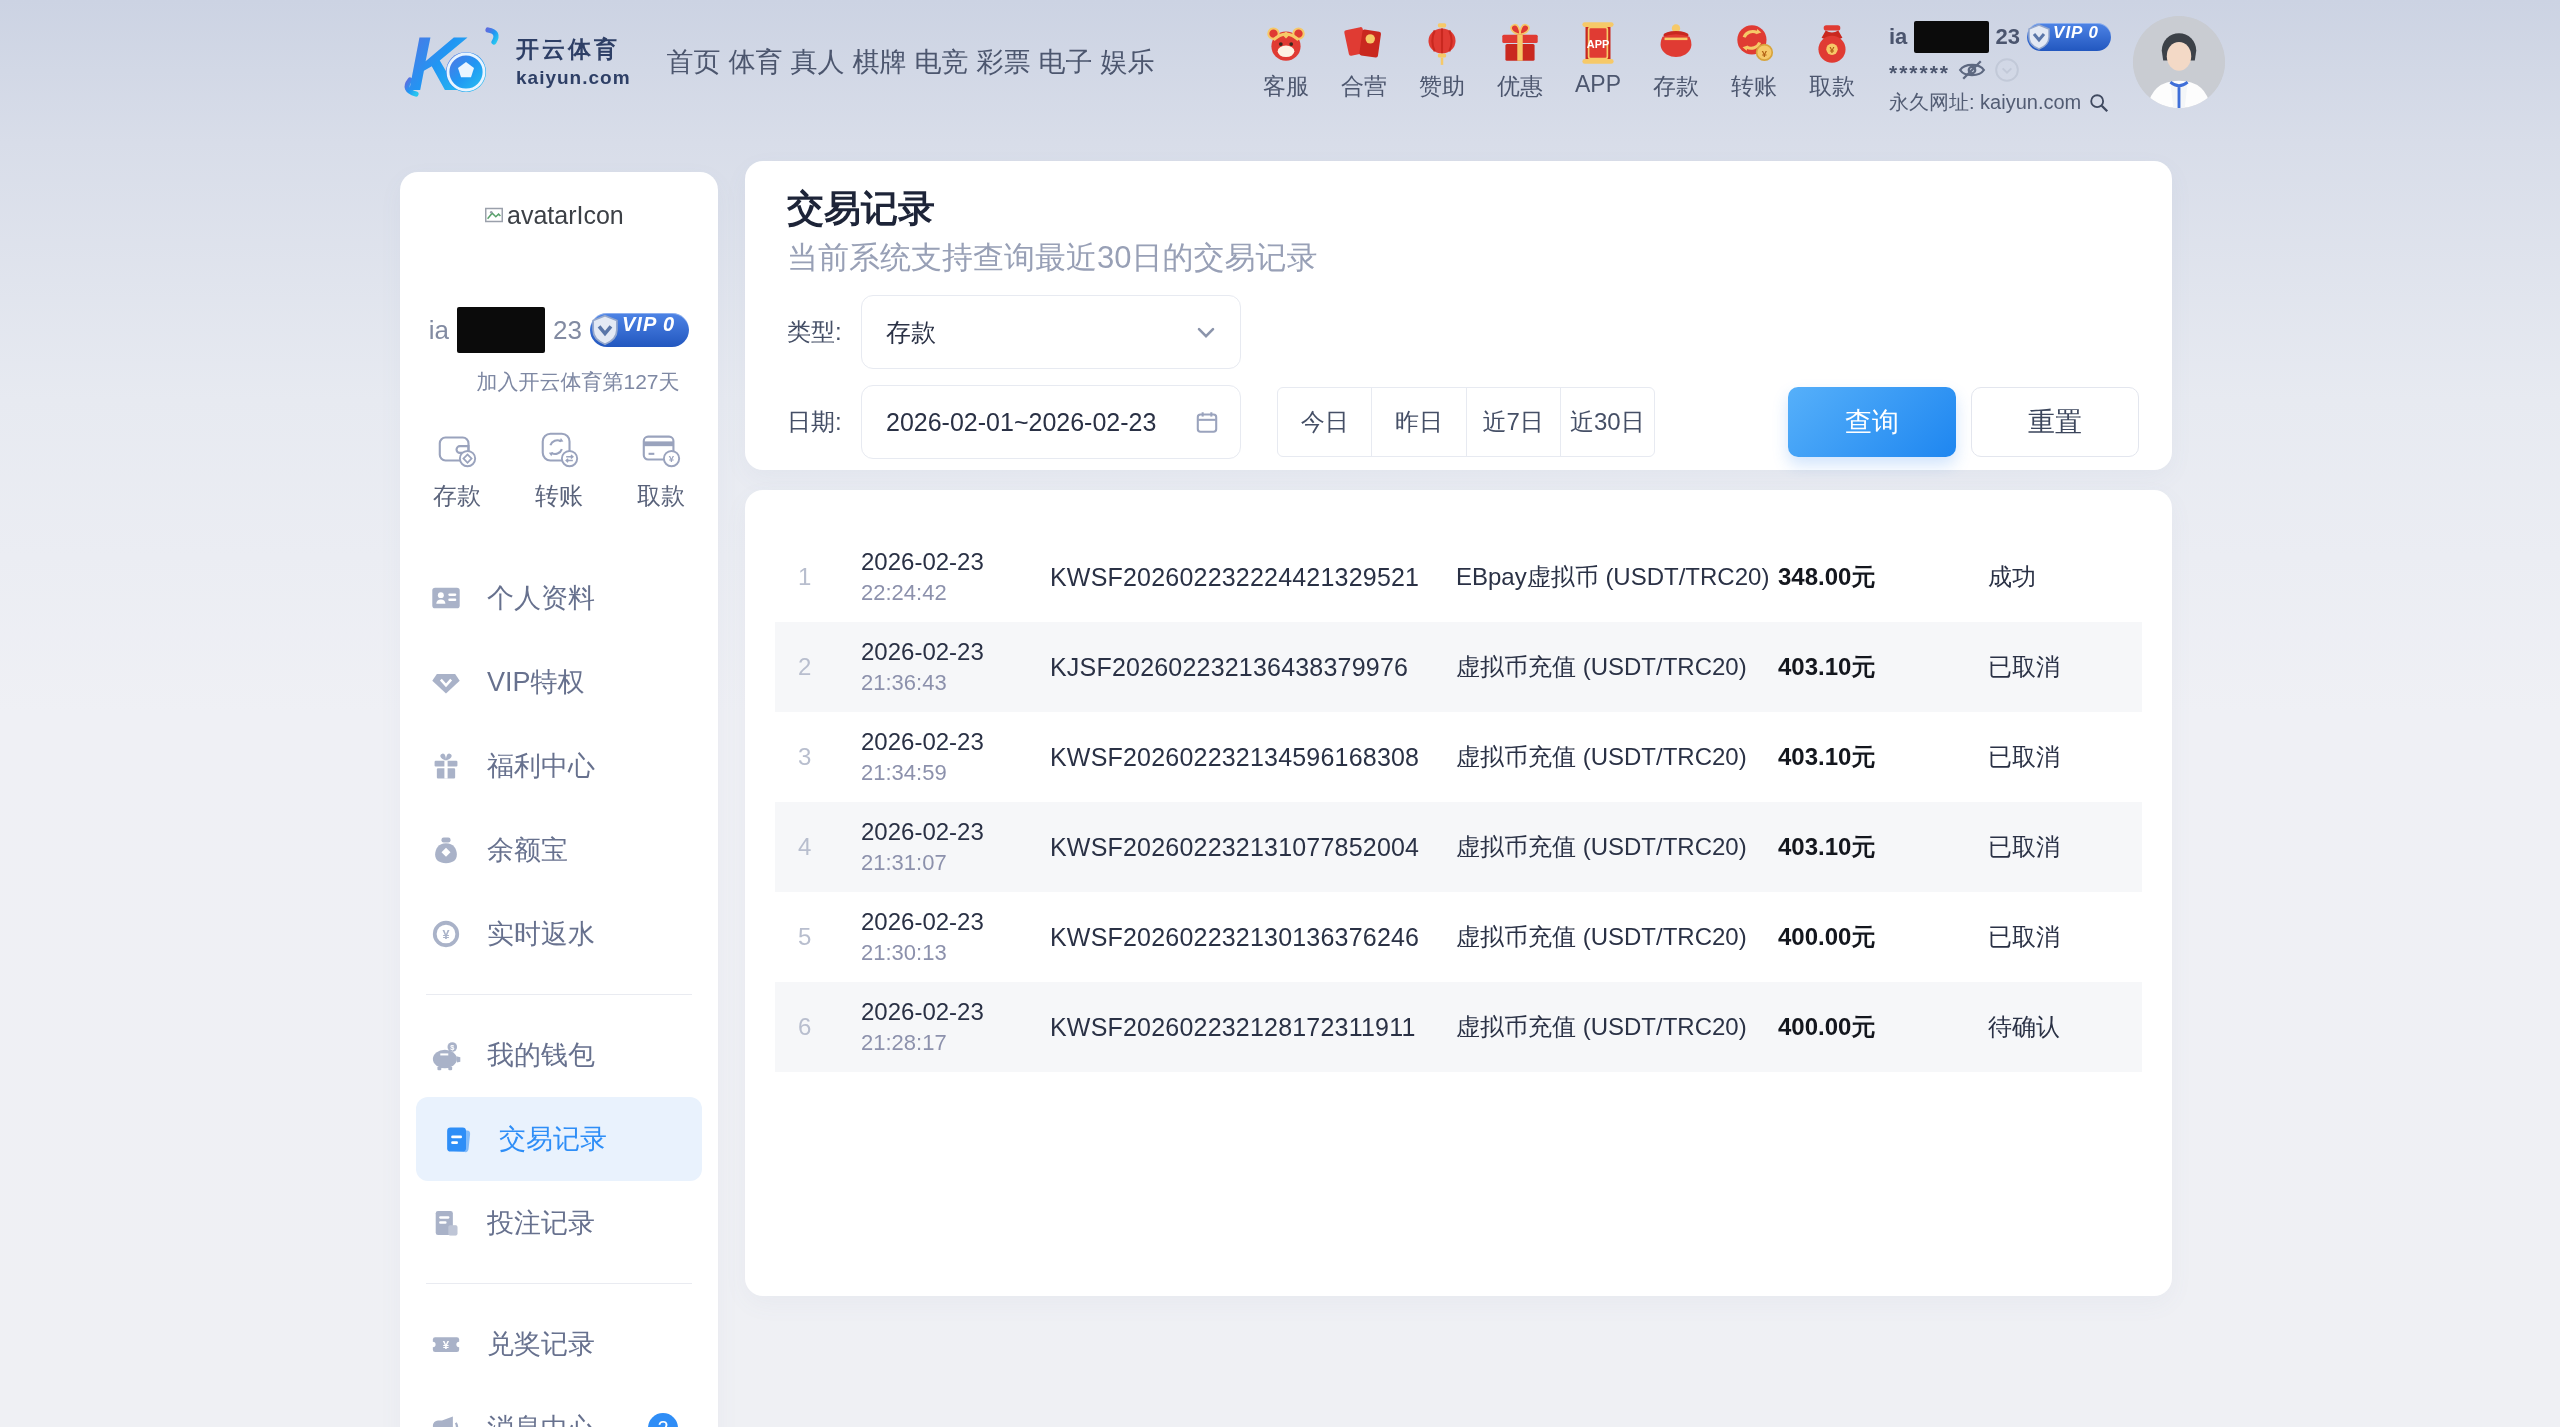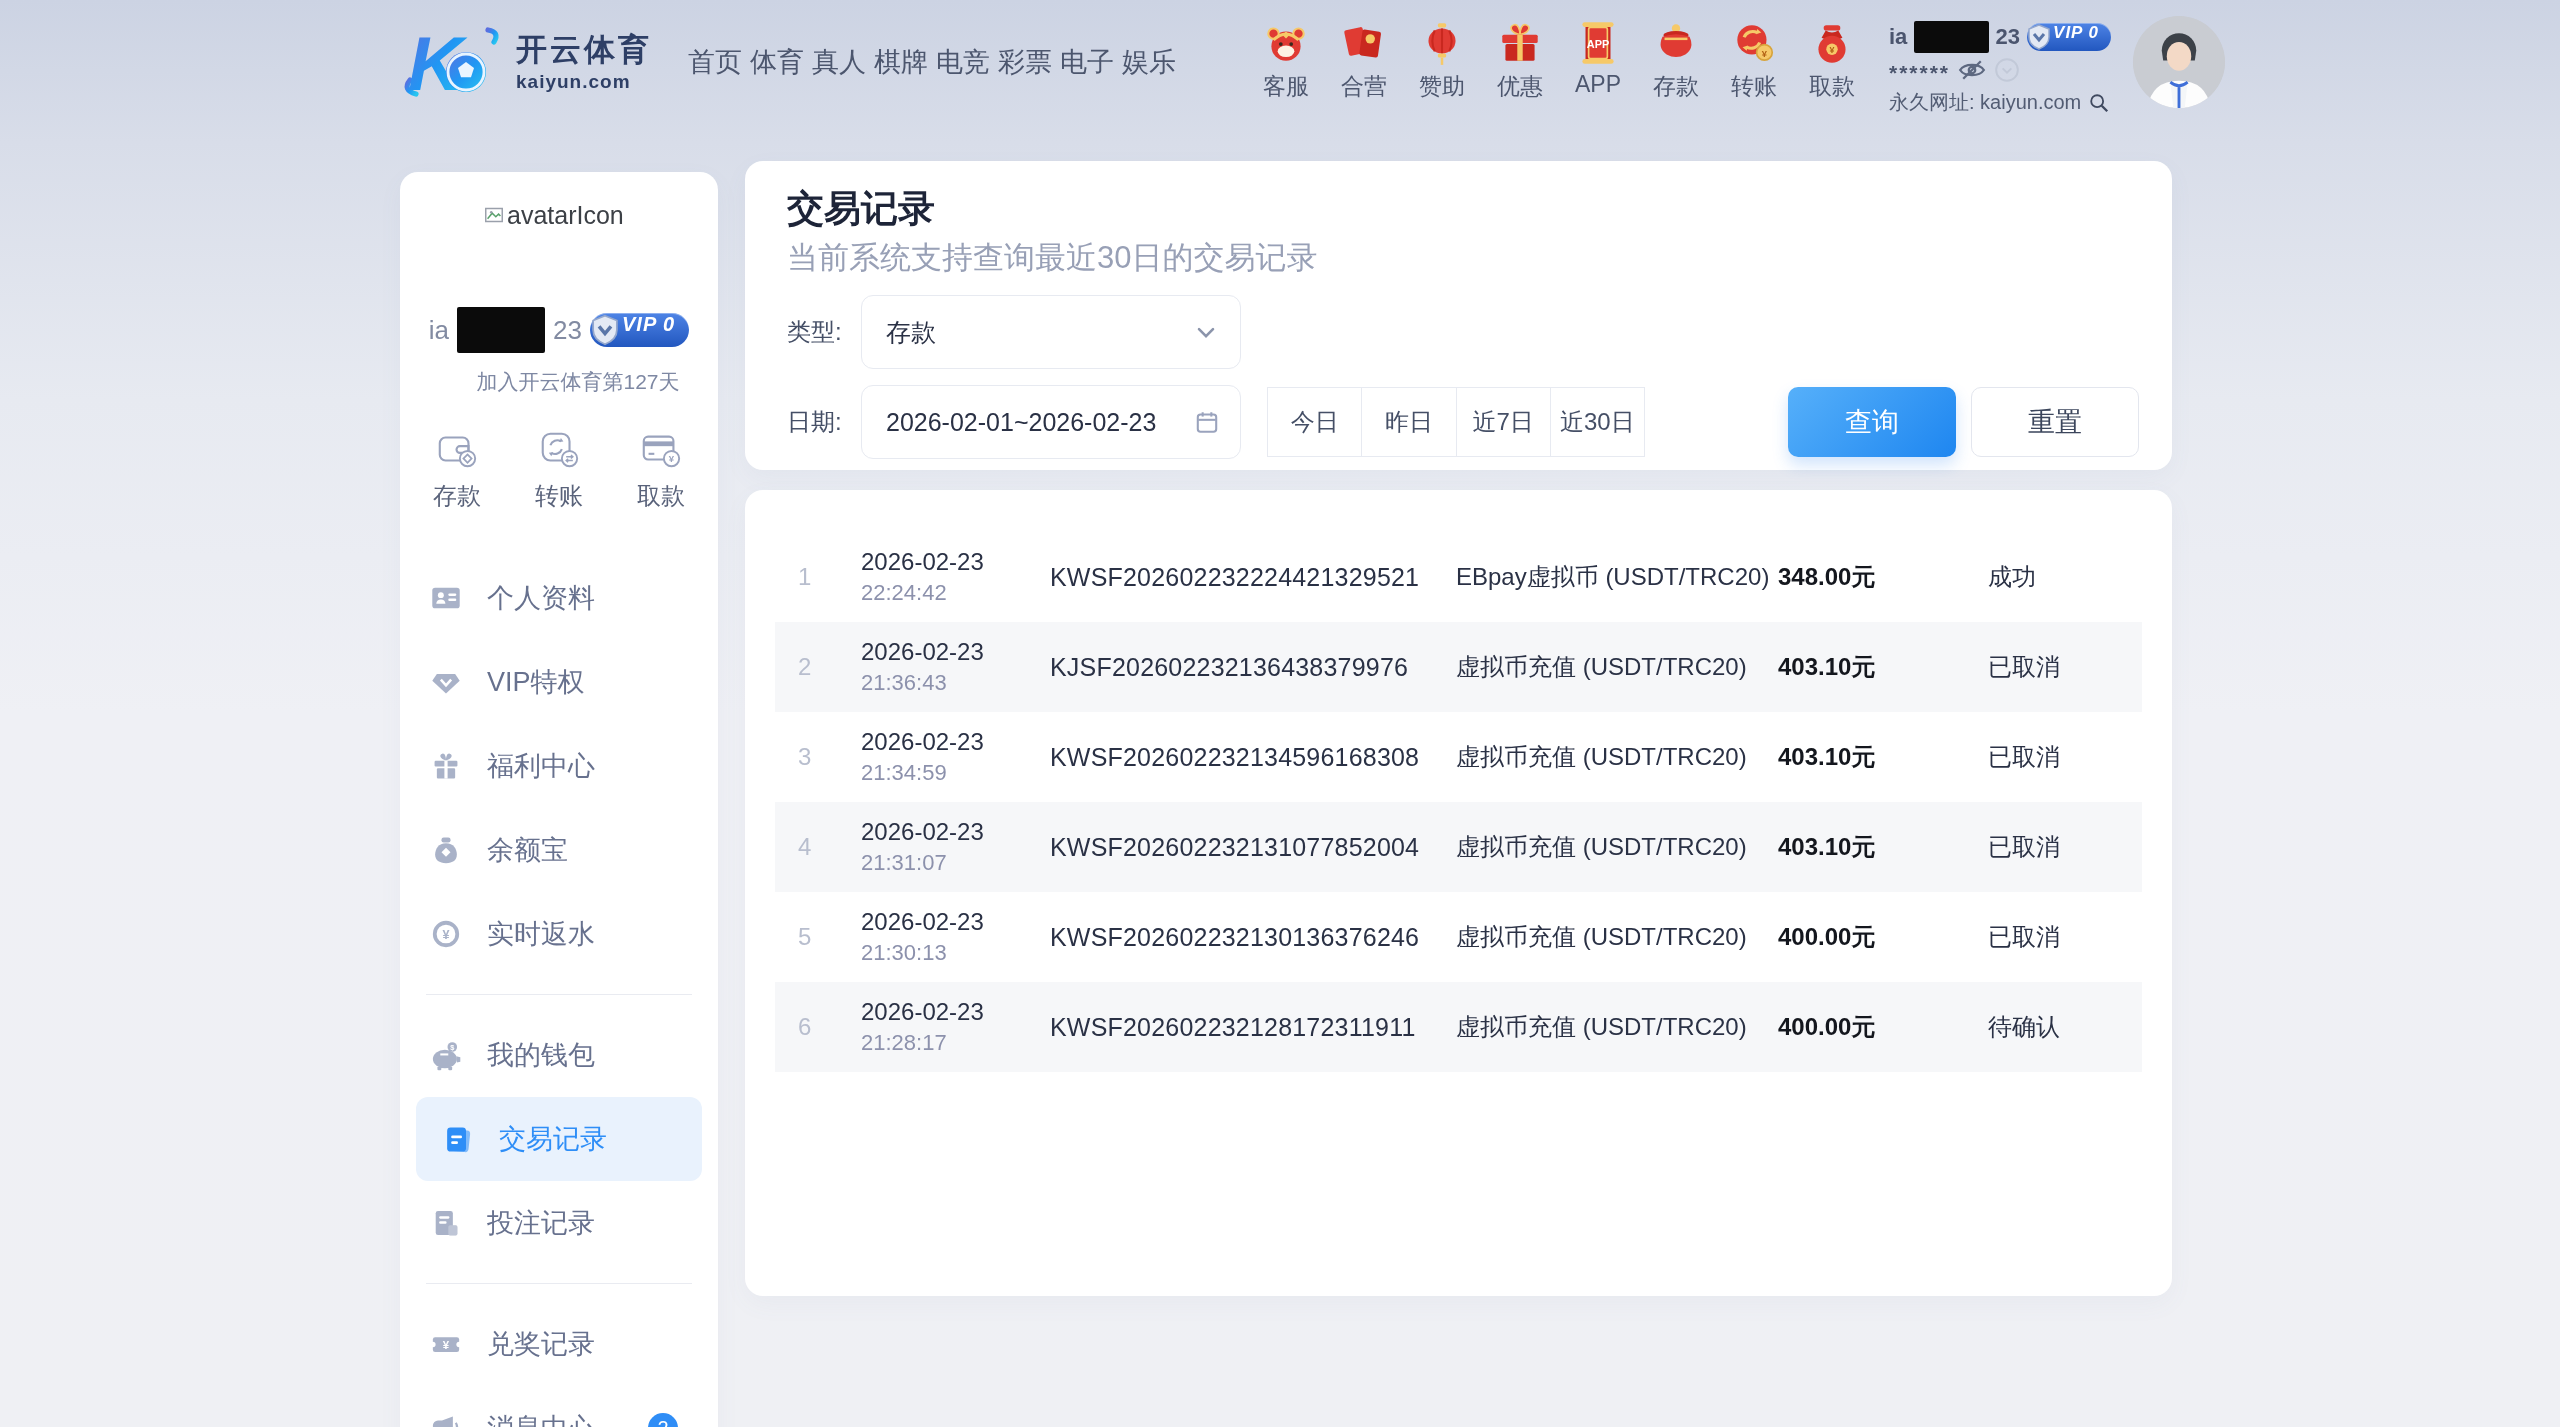--- a/index.html
+++ b/index.html
@@ -6,21 +6,21 @@
   body{
     width:2560px;height:1427px;overflow:hidden;position:relative;
     font-family:"Liberation Sans","DejaVu Sans",sans-serif;
     background:linear-gradient(180deg,#ccd3e3 0%,#d8dde9 10%,#e7eaf1 28%,#eff0f5 50%,#eff0f4 100%);
     -webkit-font-smoothing:antialiased;
   }
   
   .header{position:absolute;left:400px;top:16px;width:1825px;display:flex;align-items:flex-start;}
   .logo{display:flex;align-items:center;gap:12px;height:92px;}
   .logo-texts{display:flex;flex-direction:column;line-height:1;}
-  .logo-cn{font-size:31px;font-weight:700;color:#2e3f66;letter-spacing:3px;}
+  .logo-cn{font-size:23px;font-weight:700;color:#2e3f66;letter-spacing:3px;}
   .logo-dom{font-size:19px;font-weight:700;color:#2e3f66;margin-top:7px;letter-spacing:1px;}
   .main-nav{display:flex;gap:8px;align-items:center;height:92px;margin-left:36px;}
   .main-nav span{font-size:27px;color:#4c566e;font-weight:500;cursor:pointer;white-space:nowrap;}
   .quick-links{margin-left:auto;display:flex;gap:16px;height:96px;align-items:flex-start;padding-top:2px;}
   .ql{width:62px;display:flex;flex-direction:column;align-items:center;gap:3px;cursor:pointer;}
   .ql svg{width:50px;height:50px;}
   .ql-label{font-size:23px;color:#4c566e;white-space:nowrap;}
   .user-block{margin-left:26px;width:222px;padding-top:4px;}
   .u-line{display:flex;align-items:center;gap:7px;height:33px;}
   .u-name{font-size:22px;color:#4b556e;font-weight:600;}
@@ -62,21 +62,21 @@
     box-shadow:0 8px 24px rgba(90,110,150,.05);box-sizing:border-box;padding:26px 33px 0 42px;}
   .page-title{font-size:37px;font-weight:700;color:#1d2438;height:44px;line-height:44px;}
   .page-sub{margin-top:12px;font-size:31px;color:#98a0b6;height:30px;line-height:30px;}
   .f-row{display:flex;align-items:center;}
   .f-row1{margin-top:22px;}
   .f-row2{margin-top:16px;}
   .f-label{width:74px;font-size:24px;color:#454f66;flex:none;}
   .select-box,.date-box{width:380px;height:74px;border:1.5px solid #e7eaf1;border-radius:12px;background:#fff;
     display:flex;align-items:center;padding:0 20px 0 24px;box-sizing:border-box;cursor:pointer;}
   .select-val,.date-val{font-size:25px;color:#2a3145;flex:1;}
-  .seg-group{margin-left:26px;height:70px;width:378px;border:1.5px solid #e7eaf1;border-radius:0;background:#fff;
+  .seg-group{margin-left:36px;height:70px;width:378px;border:1.5px solid #e7eaf1;border-radius:6px;background:#fff;
     display:flex;overflow:hidden;box-sizing:border-box;}
   .seg{flex:1;display:flex;align-items:center;justify-content:center;font-size:24px;color:#454f66;cursor:pointer;border-left:1px solid #e7eaf1;white-space:nowrap;}
   .seg:first-child{border-left:none;}
   .btn{height:70px;width:168px;border-radius:10px;display:flex;align-items:center;justify-content:center;
     font-size:27px;cursor:pointer;box-sizing:border-box;}
   .btn-primary{margin-left:auto;background:linear-gradient(135deg,#56b0fa,#1e86f0);color:#fff;font-weight:500;
     box-shadow:0 8px 16px rgba(46,134,240,.22);}
   .btn-ghost{margin-left:15px;background:#fff;border:1.5px solid #e3e6ee;color:#3c465c;}
   
   .table-card{position:absolute;left:745px;top:490px;width:1427px;height:806px;background:#fff;border-radius:18px;

